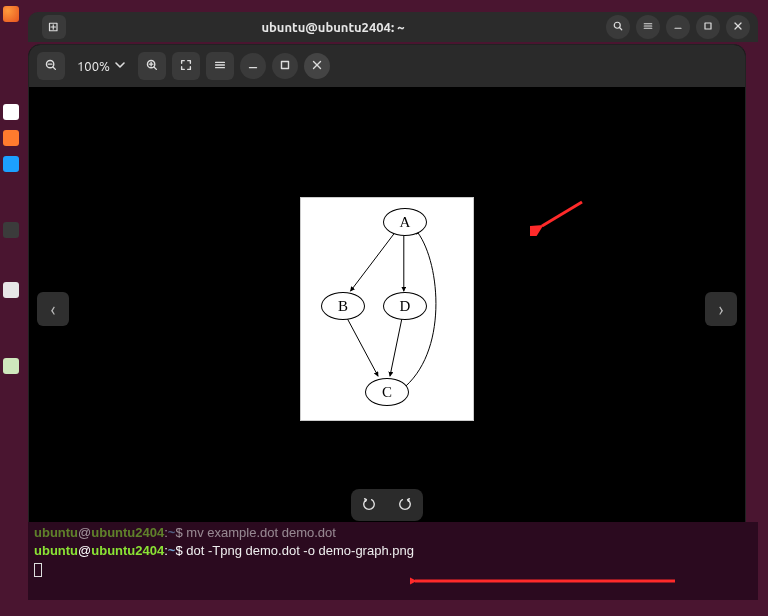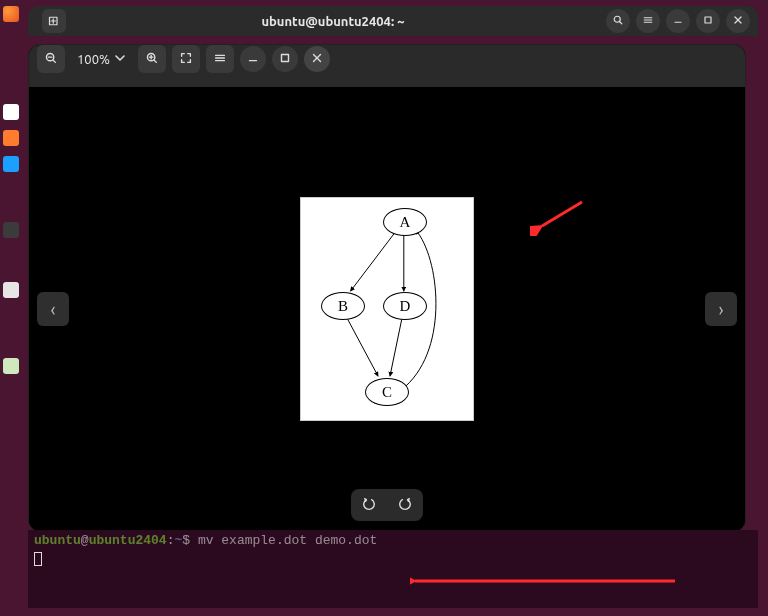--- a/index.html
+++ b/index.html
@@ -4,29 +4,29 @@
 <style>
   * { box-sizing: border-box; margin: 0; padding: 0; }
   html, body { width: 768px; height: 616px; overflow: hidden; font-family: Ubuntu, "Noto Sans", sans-serif; }
   body { background: #4a1530; position: relative; }
 
   
   .dock { position: absolute; left: 0; top: 0; width: 22px; height: 100%; display: flex; flex-direction: column; gap: 10px; padding-top: 6px; align-items: center; }
   .dock-item { width: 16px; height: 16px; border-radius: 3px; display:flex; align-items:center; justify-content:center; }
 
   
-  .term-window { position:absolute; left:28px; top:6px; right:10px; height:30px; background:#2b2b2b; border-radius:10px 10px 0 0; display:flex; align-items:center; padding:0 8px; color:#ddd; }
+  .term-window { position:absolute; left:28px; top:12px; right:10px; height:30px; background:#2b2b2b; border-radius:10px 10px 0 0; display:flex; align-items:center; padding:0 8px; color:#ddd; }
   .term-title { flex:1; text-align:center; font-size:13px; font-weight:600; color:#e6e6e6; }
   .term-btn { width:24px; height:24px; border-radius:50%; background:#3a3a3a; display:flex; align-items:center; justify-content:center; margin-left:6px; color:#ddd; font-size:11px; }
   .term-btn.square { border-radius:6px; }
   .term-btn svg { width:12px; height:12px; }
 
   
   .viewer { position:absolute; left:28px; right:22px; top:44px; bottom:84px; background:#000; border-radius:12px; display:flex; flex-direction:column; overflow:hidden; border:1px solid #222; }
-  .viewer-header { height:42px; background:#2a2a2a; display:flex; align-items:flex-start; padding:0 8px; color:#ddd; gap:6px; }
+  .viewer-header { height:42px; background:#2a2a2a; display:flex; align-items:center; padding:0 8px; color:#ddd; gap:6px; }
   .hdr-group { display:flex; align-items:center; gap:6px; }
   .hdr-btn { width:28px; height:28px; border-radius:6px; background:#3a3a3a; display:flex; align-items:center; justify-content:center; color:#ddd; }
   .hdr-btn.round { border-radius:50%; width:26px; height:26px; background:#3a3a3a; }
   .hdr-btn.close { background:#444; }
   .hdr-btn svg { width:14px; height:14px; }
   .zoom-label { padding:0 6px; font-size:13px; display:flex; align-items:center; gap:4px; color:#eee; }
   .viewer-title { flex:1; text-align:center; font-weight:700; font-size:13px; color:#eee; }
 
   .viewer-body { flex:1; position:relative; background:#000; }
   .nav-arrow { position:absolute; top:50%; transform:translateY(-50%); width:32px; height:34px; background:#2f2f2f; color:#bbb; display:flex; align-items:center; justify-content:center; border-radius:6px; font-size:18px; }
@@ -38,21 +38,21 @@
   .node-a { left:82px; top:10px; }
   .node-b { left:20px; top:94px; }
   .node-d { left:82px; top:94px; }
   .node-c { left:64px; top:180px; }
   svg.edges { position:absolute; inset:0; width:100%; height:100%; }
 
   .rot-bar { position:absolute; left:50%; bottom:10px; transform:translateX(-50%); width:72px; height:32px; background:#2b2b2b; border-radius:8px; display:flex; align-items:center; justify-content:space-around; }
   .rot-bar .hdr-btn { width:26px; height:26px; background:transparent; }
 
   
-  .term-body { position:absolute; left:28px; right:10px; bottom:8px; height:78px; background:#2b0a1f; color:#fff; font-family:Liberation Mono, monospace; font-size:13px; padding:2px 6px; line-height:18px; }
+  .term-body { position:absolute; left:28px; right:10px; bottom:16px; height:78px; background:#2b0a1f; color:#fff; font-family:Liberation Sans, sans-serif; font-size:13px; padding:2px 6px; line-height:18px; }
   .term-line { white-space:pre; }
   .user { color:#8ae234; font-weight:bold; }
   .host { color:#8ae234; font-weight:bold; }
   .path { color:#729fcf; font-weight:bold; }
   .cmd { color:#eee; }
   .cursor { display:inline-block; width:8px; height:14px; border:1px solid #ddd; vertical-align:middle; }
 
   
   .anno-arrow { position:absolute; pointer-events:none; }
 
@@ -219,20 +219,21 @@
               <path d="M11,3 A6,6 0 1 1 5,3" class="icon-stroke"></path>
               <polyline points="13,2 11,3 12,5" class="icon-stroke"></polyline>
             </svg></span>
         </div>
     </div>
   </div>
 </div>
 
 <div class="term-body">
   <div class="term-line" style="opacity:.55"><span class="user">ubuntu</span><span>@</span><span class="host">ubuntu2404</span><span>:</span><span class="path">~</span><span>$</span> <span class="cmd">mv example.dot demo.dot</span></div>
+  <div class="term-line"><span class="user">ubuntu</span><span>@</span><span class="host">ubuntu2404</span><span>:</span><span class="path">~</span><span>$</span> <span class="cmd">dot -Tpng demo.dot -o demo-graph.png</span></div>
   <div class="term-line"><span class="cursor"></span></div>
 </div>
 
 <svg class="anno-arrow" style="left:530px; top:196px; width:60px; height:40px;" viewBox="0 0 60 40">
   <defs>
       <marker id="redarr" viewBox="0 0 10 10" refX="1" refY="5" markerWidth="6" markerHeight="6" orient="auto">
         <path d="M10,0 L0,5 L10,10 z" fill="#ff2a2a"></path>
       </marker>
     </defs>
   <line x1="52" y1="6" x2="12" y2="30" stroke="#ff2a2a" stroke-width="3" marker-end="url(#redarr)"></line>

